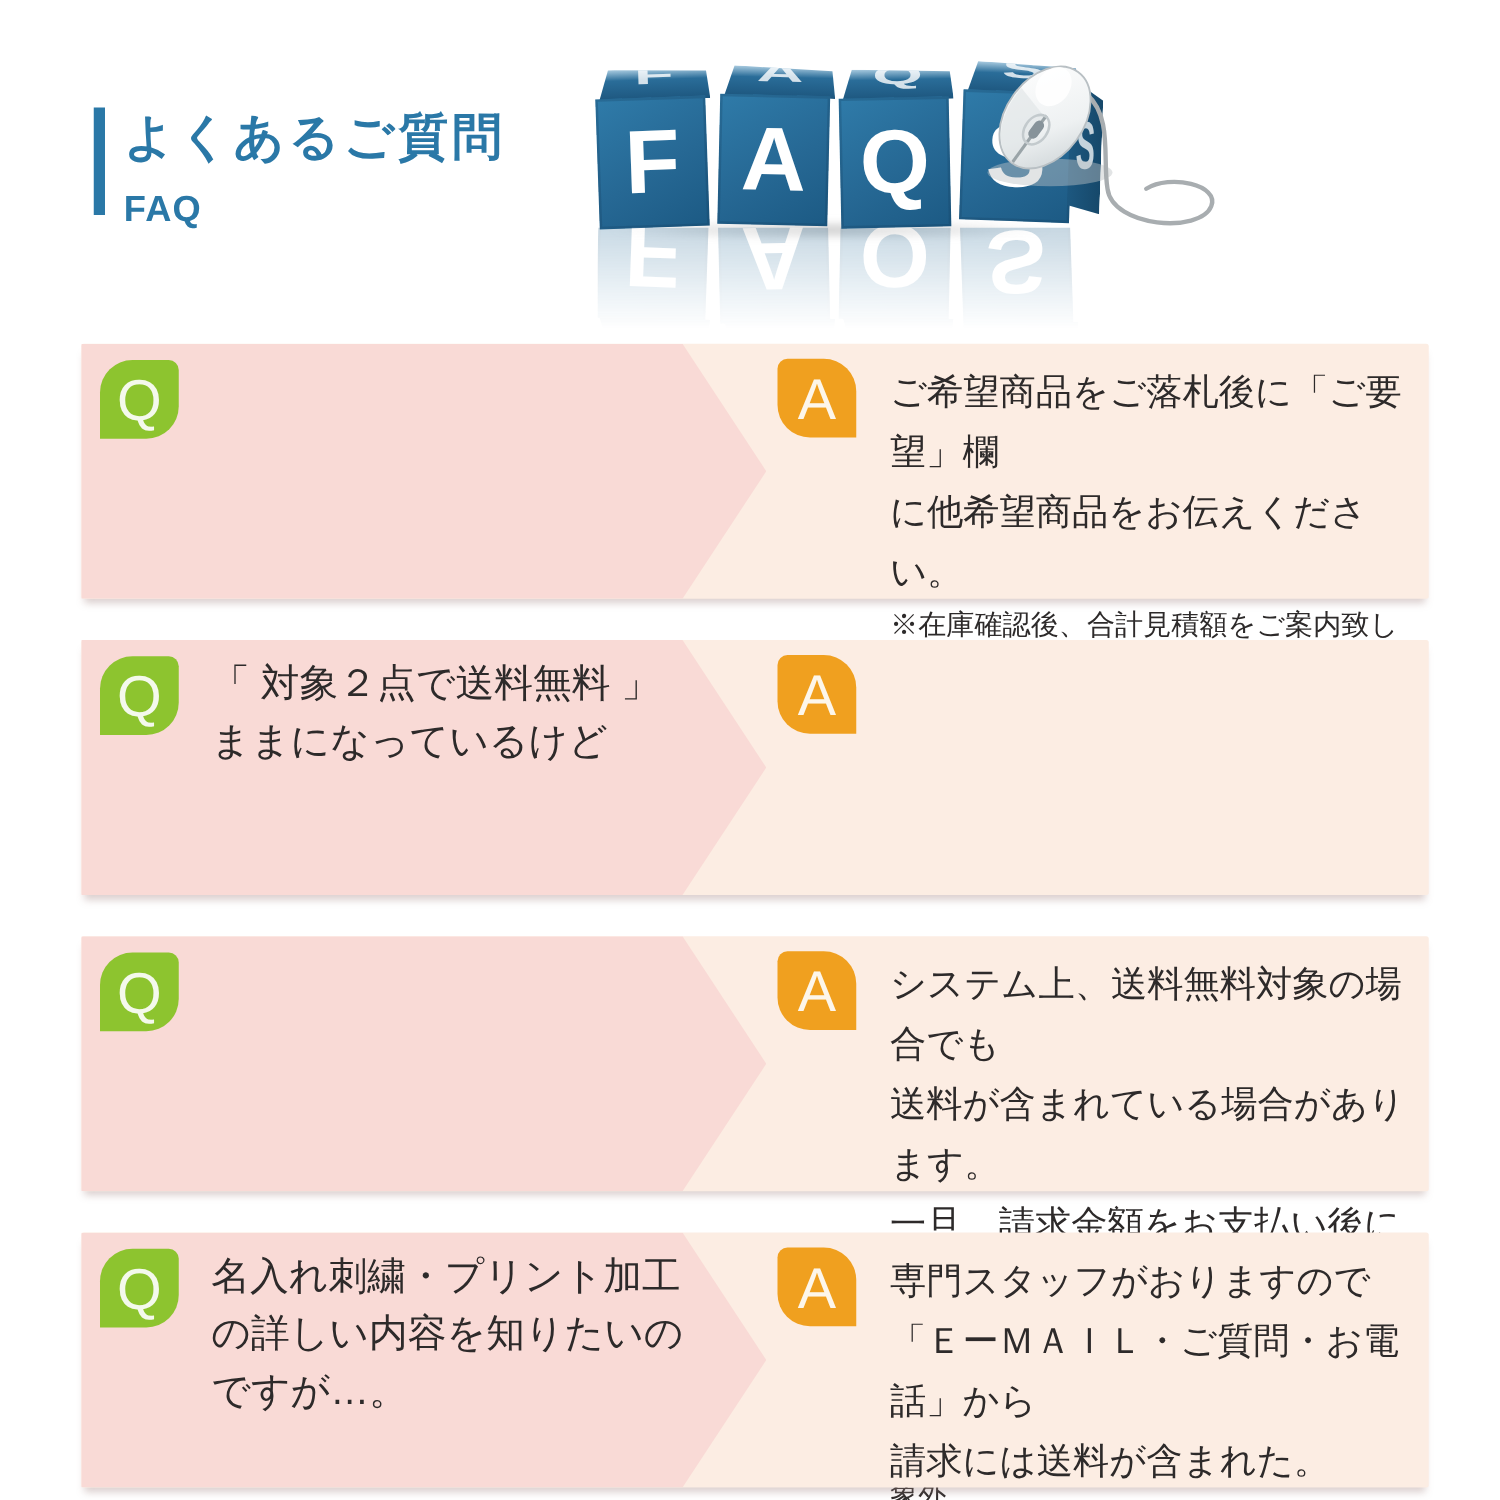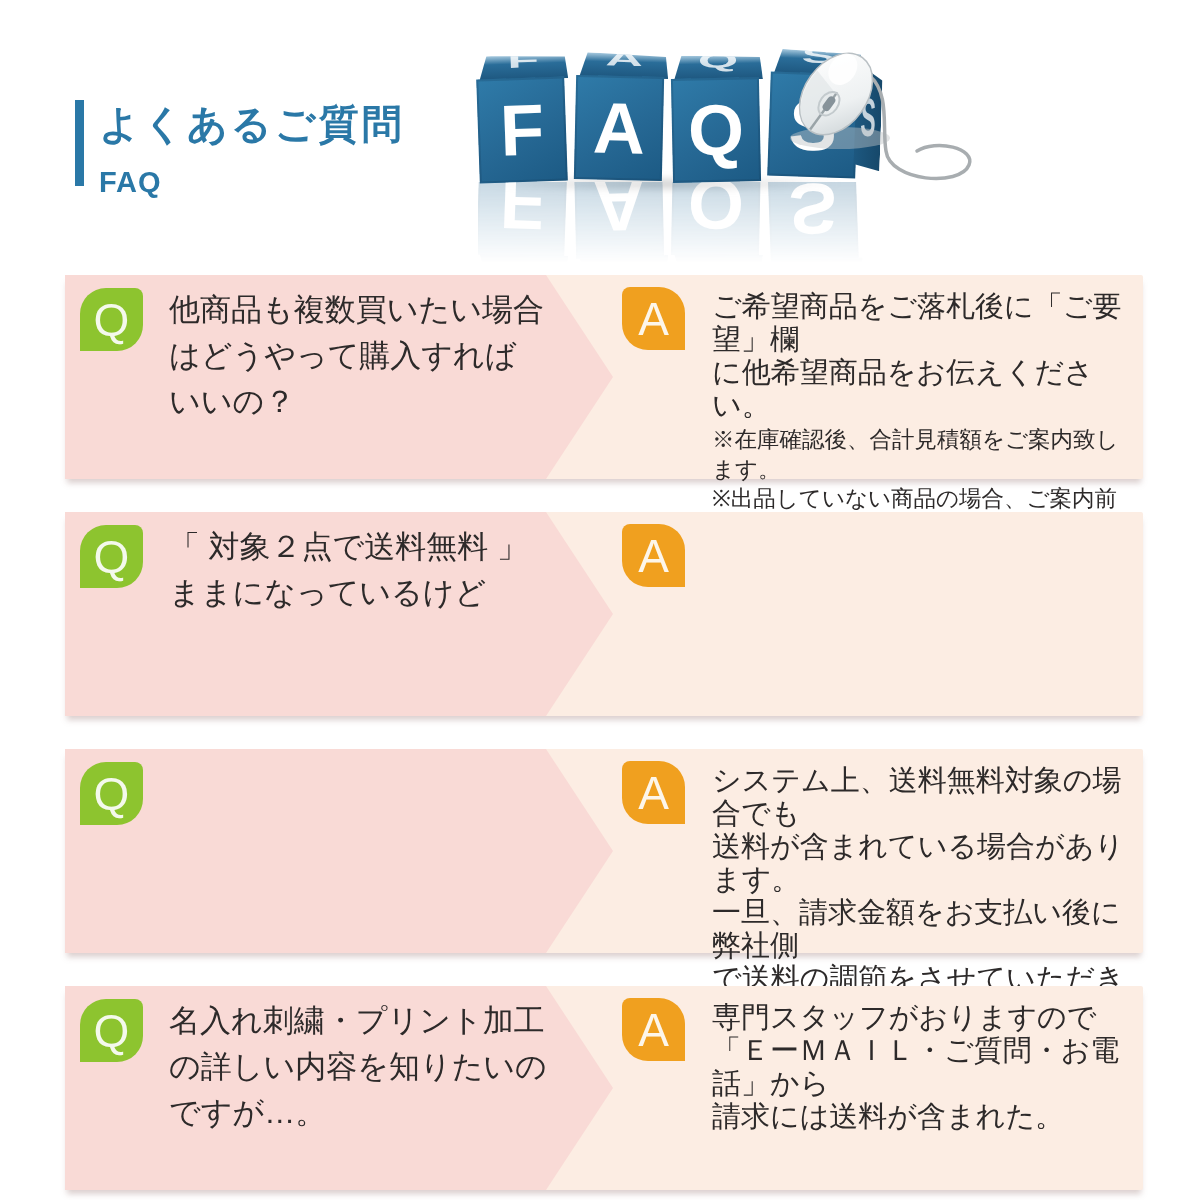--- a/index.html
+++ b/index.html
@@ -3,21 +3,21 @@
 <meta charset="utf-8">
 <style>
   html,body{margin:0;padding:0;}
   body{
     width:1200px;height:1200px;background:#ffffff;
     font-family:"Liberation Sans",sans-serif;
     color:#2d2a2a;position:relative;overflow:hidden;
   }
   
   .header{position:absolute;left:0;top:0;width:1200px;height:272px;}
-  .title-block{position:absolute;left:75px;top:100px;display:flex;}
+  .title-block{position:absolute;left:75px;top:86px;display:flex;}
   .title-bar{width:9px;height:86px;background:#2a78a7;margin-right:15px;}
   .title-jp{font-size:40px;font-weight:bold;color:#2a78a7;letter-spacing:3px;line-height:48px;}
   .title-en{font-size:29px;font-weight:bold;color:#2a78a7;margin-top:18px;letter-spacing:1px;}
 
   
   .graphic{position:absolute;left:478px;top:42px;width:520px;height:228px;}
   .cubes{position:absolute;left:0;top:34px;display:flex;align-items:flex-end;height:104px;}
   .cube{position:relative;width:88px;height:104px;margin-right:9px;}
   .cube:nth-child(1){transform:rotate(-2deg);top:2px;}
   .cube:nth-child(2){transform:rotate(1.3deg);}
@@ -58,21 +58,21 @@
     clip-path:polygon(0 0,calc(100% - 67px) 0,100% 50%,calc(100% - 67px) 100%,0 100%);}
   .q-badge{position:absolute;left:15px;top:13px;width:63px;height:63px;background:#8dc42f;
     border-radius:26px 8px 26px 0;display:flex;align-items:center;justify-content:center;
     color:#f4f9ec;font-size:46px;line-height:1;}
   .a-badge{position:absolute;left:557px;top:12px;width:63px;height:63px;background:#f0a01f;
     border-radius:8px 26px 0 26px;display:flex;align-items:center;justify-content:center;
     color:#fdf6ea;font-size:46px;line-height:1;}
   .q-text{position:absolute;left:104px;top:12px;font-size:31px;line-height:46px;
     color:#2d2a2a;white-space:pre-line;}
   .a-body{position:absolute;left:647px;top:15px;right:10px;}
-  .a-main{font-size:29px;line-height:33px;color:#2d2a2a;white-space:pre-line;}
+  .a-main{font-size:29px;line-height:48px;color:#2d2a2a;white-space:pre-line;}
   .a-notes{font-size:22.5px;line-height:29.5px;color:#2d2a2a;white-space:pre-line;margin-top:3px;}
 </style>
 </head>
 <body>
 
 <div class="header">
   <div class="title-block">
     <div class="title-bar"></div>
     <div>
       <div class="title-jp">よくあるご質問</div>
@@ -180,23 +180,20 @@
   </div>
 </div>
 
 <div class="faq">
 
   <div class="faq-row">
     <div class="chevron"></div>
     <div class="q-badge">
         <span>Q</span>
       </div>
-    <div class="q-text">他商品も複数買いたい場合
-はどうやって購入すれば
-いいの？</div>
     <div class="a-badge">
         <span>A</span>
       </div>
     <div class="a-body">
       <div class="a-main">ご希望商品をご落札後に「ご要望」欄
 に他希望商品をお伝えください。</div>
       <div class="a-notes">※在庫確認後、合計見積額をご案内致します。
 ※出品していない商品の場合、ご案内前に
 　お支払いされますとご用意できない場合が
 　 ございますのでご了承下さい。</div>

